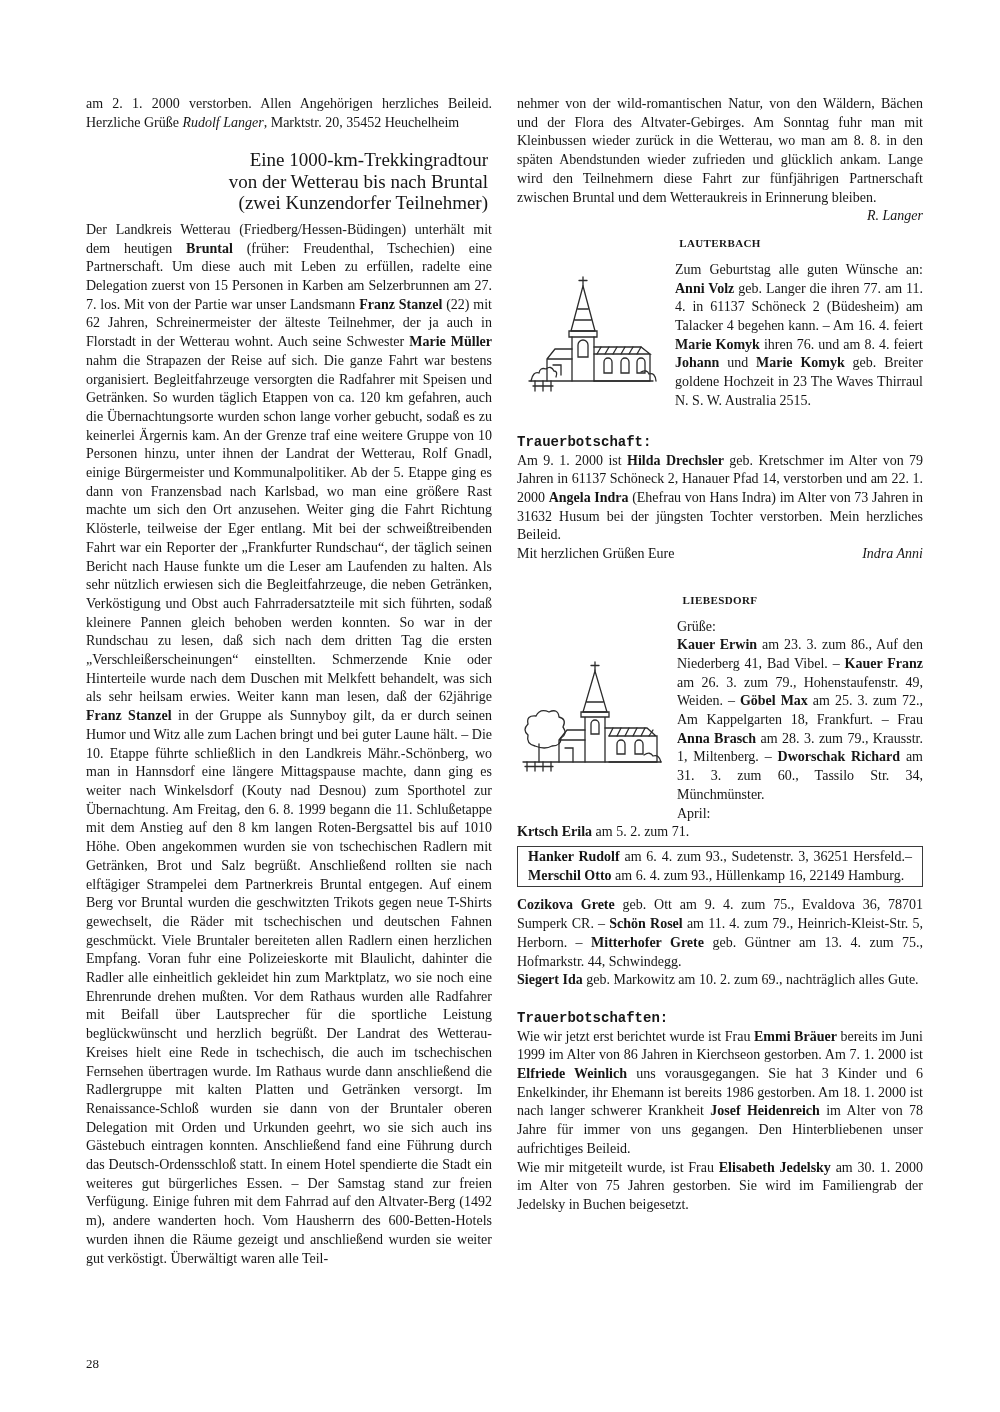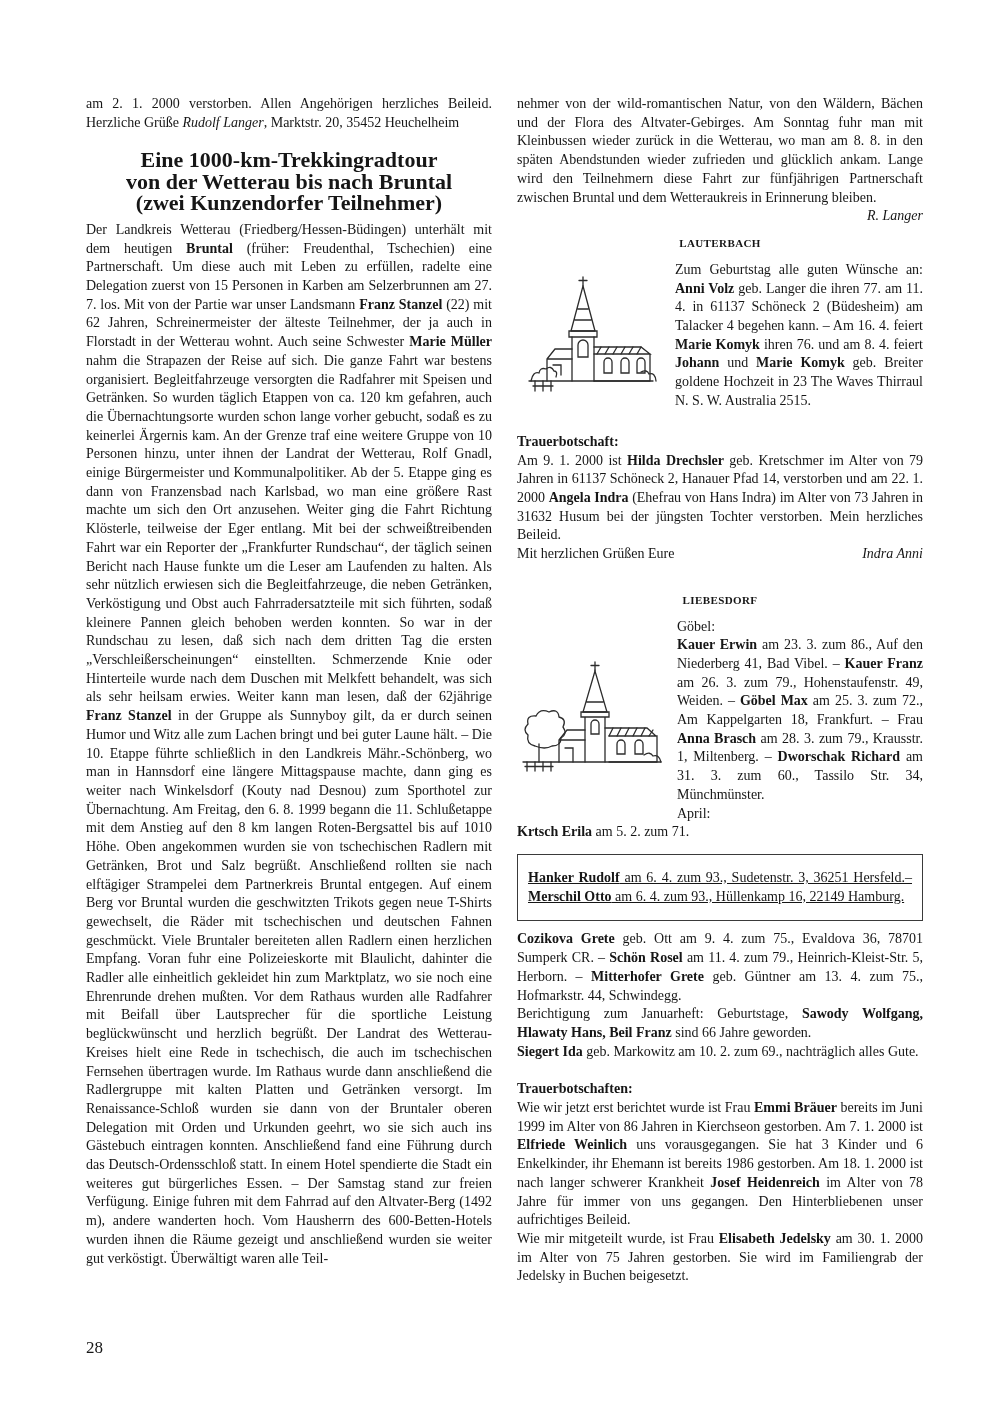--- a/index.html
+++ b/index.html
@@ -3,33 +3,33 @@
 <meta charset="utf-8">
 <style>
   html, body { margin:0; padding:0; background:#ffffff; }
   body { width:1000px; font-family:"Liberation Serif", serif; color:#161616; }
   .page { position:relative; width:804px; min-height:1412px; background:#ffffff; padding:95px 78px 30px 86px; box-sizing:border-box; }
   .columns { display:flex; gap:25px; align-items:flex-start; }
   .col { flex:0 0 406px; width:406px; font-size:14px; line-height:18.7px; text-align:justify; hyphens:auto; -webkit-hyphens:auto; overflow-wrap:break-word; }
   p { margin:0; }
   .b { font-weight:bold; }
   .i { font-style:italic; }
-  .article-title { font-size:22px; font-weight:bold; text-align:center; line-height:21.5px; margin:17px 4px 7px; }
+  .article-title { font-size:19px; font-weight:normal; text-align:right; line-height:21.5px; margin:17px 4px 7px; }
   .article-title span { display:block; }
   .sig-right { float:right; font-style:italic; }
   .section { margin-top:27px; }
   .section-heading { font-size:11px; font-weight:bold; text-align:center; margin:0 0 8px; letter-spacing:0.4px; }
   .section-flow::after { content:""; display:block; clear:both; }
   .church-float { float:left; margin:2px 10px 2px 0; }
-  .para-heading { font-weight:bold; clear:both; margin-top:2px; }
+  .para-heading { font-weight:bold; clear:both; margin-top:2px;font-family:Liberation Mono, monospace; }
   .para-heading.gap-top { margin-top:19px; }
   .sig-row { display:flex; justify-content:space-between; }
-  .boxed { border:1.5px solid #3a3a3a; padding:14px 10px; margin:12px 0 9px; clear:both;text-decoration:underline; }
+  .boxed { border:1.5px solid #3a3a3a; padding:1px 10px; margin:4px 0 9px; clear:both; }
   .label-line { text-align:left; }
-  .page-number { position:absolute; left:86px; bottom:54px; font-size:17px; }
+  .page-number { position:absolute; left:86px; bottom:40px; font-size:13px; }
   svg { display:block; }
 </style>
 </head>
 <body>
 
 <div class="page">
   <div class="columns">
 
     <div class="col">
       <p class="body-text"><span>am 2. 1. 2000 verstorben. Allen Angehörigen herzliches Beileid. Herzliche Grüße </span><span class="i">Rudolf Langer</span><span>, Marktstr. 20, 35452 Heuchelheim</span></p>
@@ -96,31 +96,30 @@
                 <path d="M100 84 a4 4 0 0 1 8 0 v10 h-8 z M118 84 a4 4 0 0 1 8 0 v10 h-8 z"></path>
                 <path d="M42 80 L68 80 M42 80 v22 M42 80 L50 70 L68 70 M48 88 h8 v14"></path>
                 <path d="M22 102 v-18"></path>
                 <path d="M18 86 q-9 -2 -7 -11 q-6 -5 0 -11 q-2 -9 8 -8 q4 -8 13 -4 q9 -4 10 5 q8 2 4 10 q5 7 -2 11 q0 8 -9 8 q-7 4 -17 0"></path>
                 <path d="M6 102 h138"></path>
                 <path d="M144 102 q-2 -8 -8 -6 q-3 -5 -9 -1"></path>
                 <path d="M10 102 v9 M18 102 v9 M26 102 v9 M34 102 v9 M8 106.5 h28"></path>
               </g>
             </svg>
           </div>
-          <p class="label-line">Göbel:</p>
+          <p class="label-line">Grüße:</p>
           <p class="body-text"><span class="b">Kauer Erwin</span><span> am 23. 3. zum 86., Auf den Niederberg 41, Bad Vibel. – </span><span class="b">Kauer Franz</span><span> am 26. 3. zum 79., Hohenstaufenstr. 49, Weiden. – </span><span class="b">Göbel Max</span><span> am 25. 3. zum 72., Am Kappelgarten 18, Frankfurt. – Frau </span><span class="b">Anna Brasch</span><span> am 28. 3. zum 79., Krausstr. 1, Miltenberg. – </span><span class="b">Dworschak Richard</span><span> am 31. 3. zum 60., Tassilo Str. 34, Münchmünster.</span></p>
           <p class="label-line">April:</p>
           <p class="body-text"><span class="b">Krtsch Erila</span><span> am 5. 2. zum 71.</span></p>
 
           <div class="boxed">
             <p class="body-text"><span class="b">Hanker Rudolf</span><span> am 6. 4. zum 93., Sudetenstr. 3, 36251 Hersfeld.– </span><span class="b">Merschil Otto</span><span> am 6. 4. zum 93., Hüllenkamp 16, 22149 Hamburg.</span></p>
           </div>
 
           <p class="body-text"><span class="b">Cozikova Grete</span><span> geb. Ott am 9. 4. zum 75., Evaldova 36, 78701 Sumperk CR. – </span><span class="b">Schön Rosel</span><span> am 11. 4. zum 79., Heinrich-Kleist-Str. 5, Herborn. – </span><span class="b">Mitterhofer Grete</span><span> geb. Güntner am 13. 4. zum 75., Hofmarkstr. 44, Schwindegg.</span></p>
-          <p class="body-text"><span>Berichtigung zum Januarheft: Geburtstage, </span><span class="b">Sawody Wolfgang, Hlawaty Hans, Beil Franz</span><span> sind 66 Jahre geworden.</span></p>
           <p class="body-text"><span class="b">Siegert Ida</span><span> geb. Markowitz am 10. 2. zum 69., nachträglich alles Gute.</span></p>
 
           <p class="para-heading gap-top">Trauerbotschaften:</p>
           <p class="body-text"><span>Wie wir jetzt erst berichtet wurde ist Frau </span><span class="b">Emmi Bräuer</span><span> bereits im Juni 1999 im Alter von 86 Jahren in Kierchseon gestorben. Am 7. 1. 2000 ist </span><span class="b">Elfriede Weinlich</span><span> uns vorausgegangen. Sie hat 3 Kinder und 6 Enkelkinder, ihr Ehemann ist bereits 1986 gestorben. Am 18. 1. 2000 ist nach langer schwerer Krankheit </span><span class="b">Josef Heidenreich</span><span> im Alter von 78 Jahre für immer von uns gegangen. Den Hinterbliebenen unser aufrichtiges Beileid.</span></p>
           <p class="body-text"><span>Wie mir mitgeteilt wurde, ist Frau </span><span class="b">Elisabeth Jedelsky</span><span> am 30. 1. 2000 im Alter von 75 Jahren gestorben. Sie wird im Familiengrab der Jedelsky in Buchen beigesetzt.</span></p>
         </div>
       </section>
     </div>
   </div>
 

